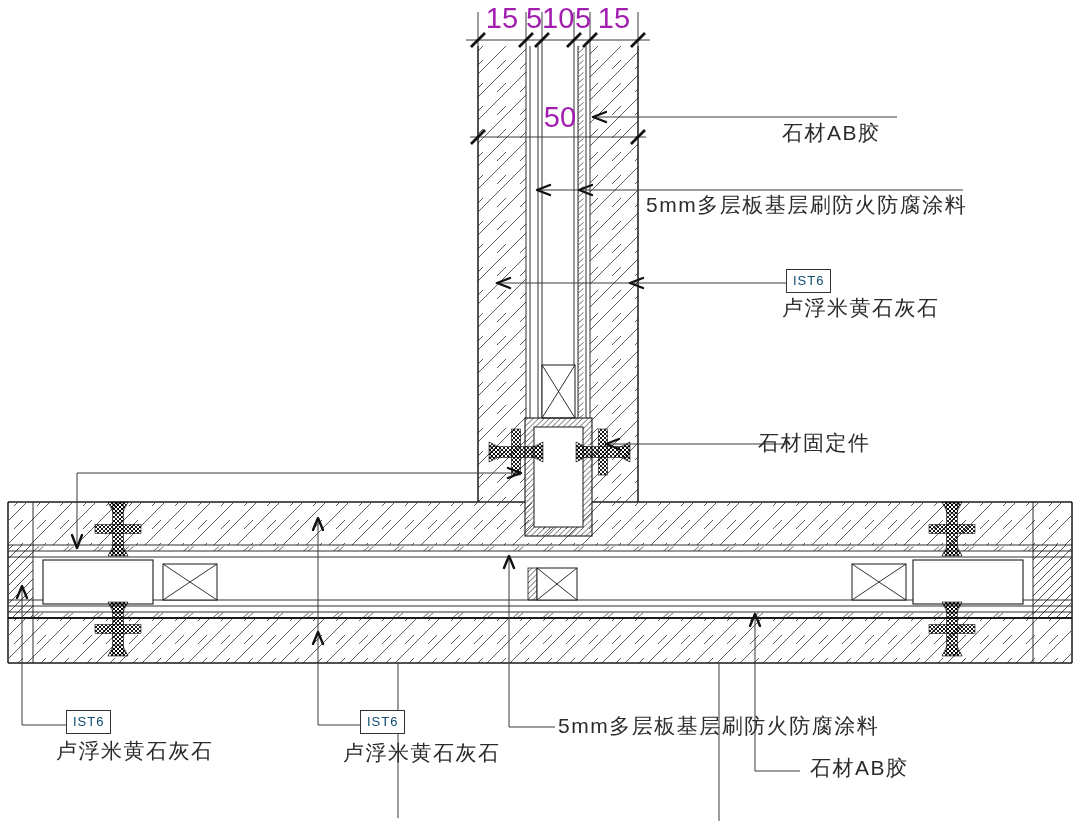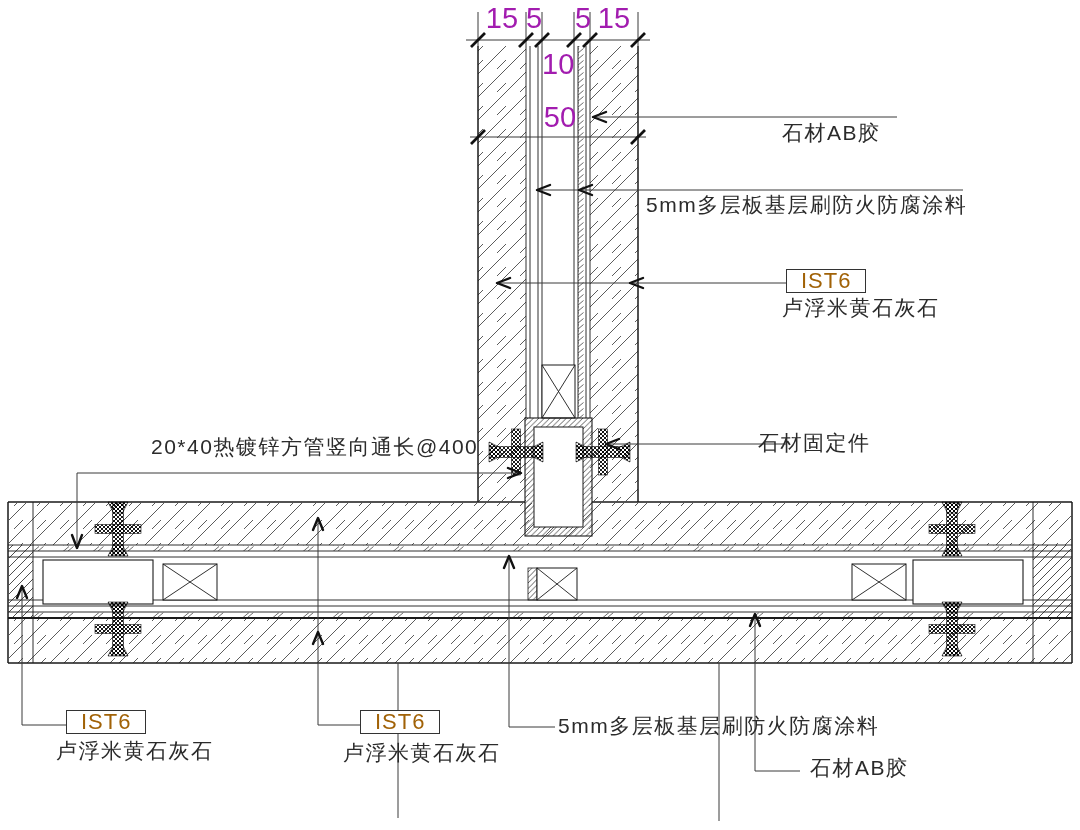--- a/index.html
+++ b/index.html
@@ -5,22 +5,22 @@
   html,body{margin:0;padding:0;background:#fff;}
   .stage{
     position:relative;width:1080px;height:830px;background:#fff;overflow:hidden;
     font-family:"Liberation Sans", sans-serif;color:#1f1f1f;
   }
   .stage svg{position:absolute;left:0;top:0;}
   .lbl{position:absolute;white-space:nowrap;color:#2b2b2b;}
   .cn{font-size:21px;letter-spacing:1.5px;line-height:24px;}
   .dim{font-size:29px;color:#a21caf;text-align:center;line-height:30px;}
   .codebox{
-    display:inline-block;border:1.4px solid #333;padding:0 14px;line-height:22px;
-    font-size:22px;letter-spacing:1px;color:#a16207;background:#fff;
+    display:inline-block;border:1.4px solid #333;padding:0 6px;line-height:22px;
+    font-size:13px;letter-spacing:1px;color:#0c4a6e;background:#fff;
   }
 </style>
 </head>
 <body>
 
 <div class="stage">
 
   <svg width="1080" height="830" viewBox="0 0 1080 830">
     <defs>
       <pattern id="hatch" width="23" height="23" patternUnits="userSpaceOnUse">
@@ -137,37 +137,36 @@
       <path d="M17,598 L22,586 L27,598"></path>
       <path d="M313,530 L318,518 L323,530"></path>
       <path d="M313,644 L318,632 L323,644"></path>
       <path d="M504,568 L509,556 L514,568"></path>
       <path d="M750,626 L755,614 L760,626"></path>
     </g>
   </svg>
 
   <div class="lbl dim" style="left:478px;top:3px;width:48px;">15</div>
   <div class="lbl dim" style="left:521px;top:3px;width:26px;">5</div>
-  <div class="lbl dim" style="left:542px;top:3px;width:16px;margin-top:46px;">10</div>
+  <div class="lbl dim" style="left:542px;top:3px;width:16px;">10</div>
   <div class="lbl dim" style="left:570px;top:3px;width:26px;">5</div>
   <div class="lbl dim" style="left:590px;top:3px;width:48px;">15</div>
   <div class="lbl dim" style="left:538px;top:102px;width:44px;">50</div>
 
   <div class="lbl cn" style="left:782px;top:121px;">石材AB胶</div>
 
   <div class="lbl cn" style="left:646px;top:193px;">5mm多层板基层刷防火防腐涂料</div>
 
   <div class="lbl" style="left:786px;top:269px;">
     <span class="codebox">IST6</span>
   </div>
   <div class="lbl cn" style="left:782px;top:296px;">卢浮米黄石灰石</div>
 
   <div class="lbl cn" style="left:758px;top:431px;">石材固定件</div>
 
-  <div class="lbl cn" style="left:151px;top:435px;">20*40热镀锌方管竖向通长@400</div>
 
   <div class="lbl" style="left:66px;top:710px;">
     <span class="codebox">IST6</span>
   </div>
   <div class="lbl cn" style="left:56px;top:739px;">卢浮米黄石灰石</div>
 
   <div class="lbl" style="left:360px;top:710px;">
     <span class="codebox">IST6</span>
   </div>
   <div class="lbl cn" style="left:343px;top:741px;">卢浮米黄石灰石</div>

